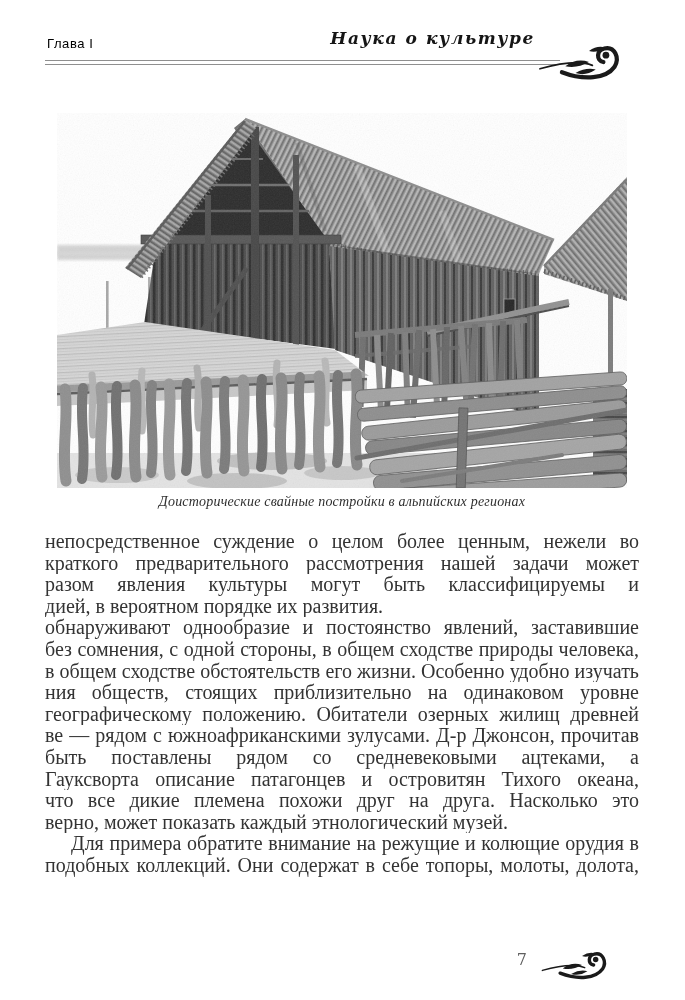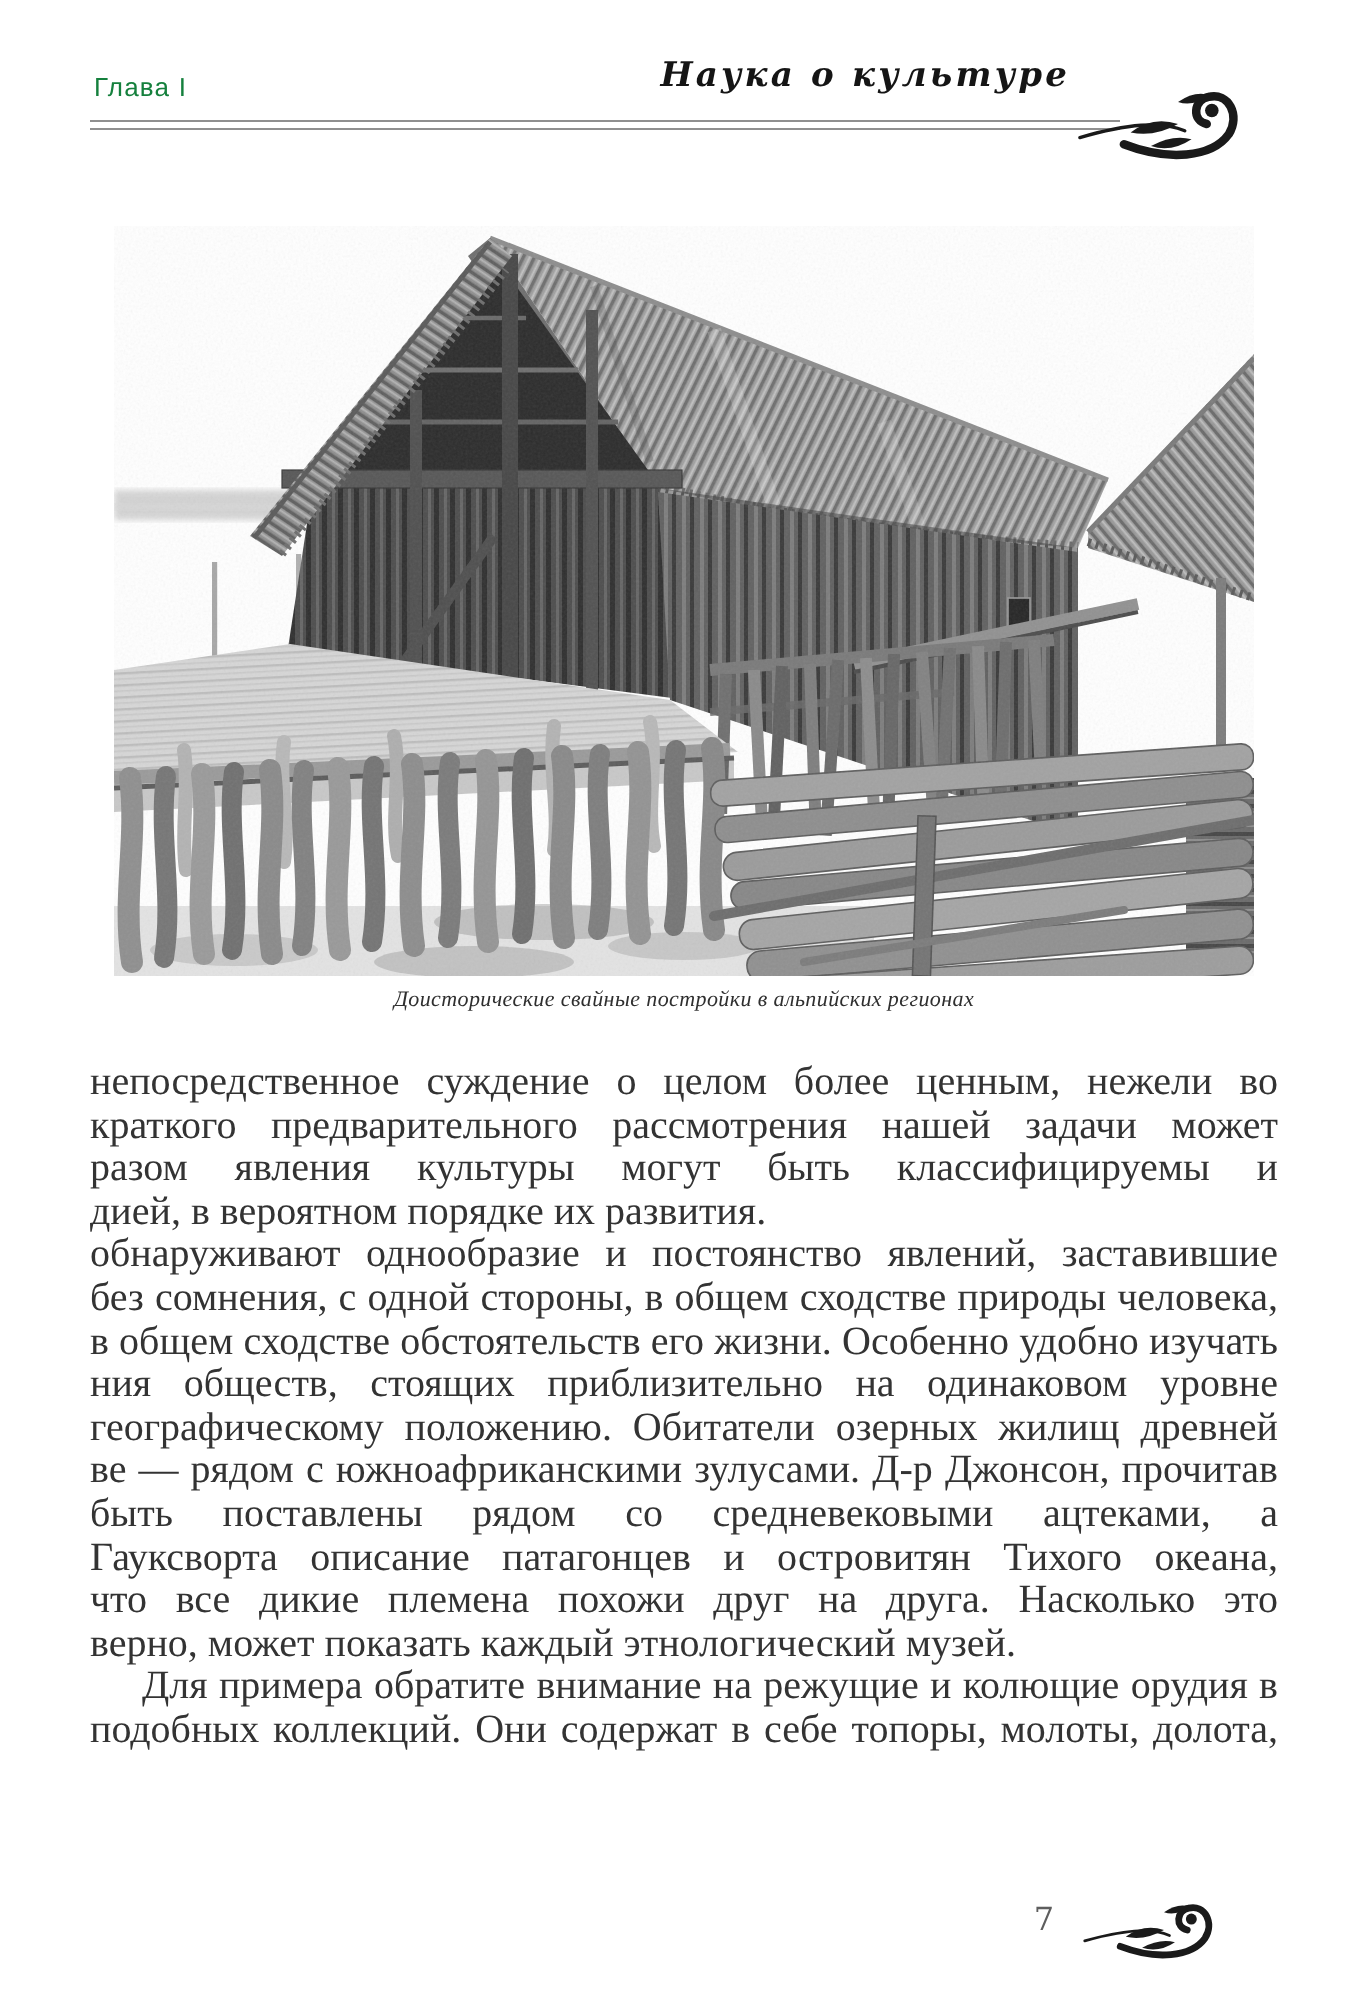--- a/index.html
+++ b/index.html
@@ -9,42 +9,42 @@
     margin:0 auto;
     background:#ffffff;
     font-family:"Liberation Serif", serif;
     color:#2e2e2e;
     overflow:hidden;
   }
   
   .chapter{
     position:absolute;top:36px;left:47px;
     font-family:"Liberation Sans", sans-serif;
-    font-size:13px;color:#15803d;letter-spacing:.6px;
+    font-size:13px;color:#000000;letter-spacing:.6px;
   }
   .running-title{
     position:absolute;top:28px;right:150px;
     font-family:"DejaVu Serif", serif;
     font-style:italic;font-size:17px;font-weight:600;
     color:#151515;letter-spacing:1.6px;white-space:nowrap;
   }
   .header-rule{
     position:absolute;top:60px;left:45px;width:515px;height:2.6px;
     border-top:1.3px solid #8f8f8f;border-bottom:1.3px solid #8f8f8f;
   }
   .header-flourish{
     position:absolute;top:40px;left:538px;width:102px;height:44px;
     color:#1a1a1a;
   }
   
   .figure{position:absolute;top:113px;left:57px;width:570px;margin:0;}
   .figure svg.photo{display:block;width:570px;height:375px;}
   .figcaption{
     width:570px;margin-top:6px;text-align:center;
-    font-style:italic;font-size:11px;color:#2f2f2f;letter-spacing:.2px;
+    font-style:italic;font-size:14px;color:#2f2f2f;letter-spacing:.2px;
   }
   
   .body-text{
     position:absolute;top:531px;left:45px;width:594px;
     font-size:20px;color:#333;
   }
   .line{
     height:21.6px;line-height:21.6px;
     text-align:justify;text-align-last:justify;
     overflow:hidden;white-space:nowrap;

